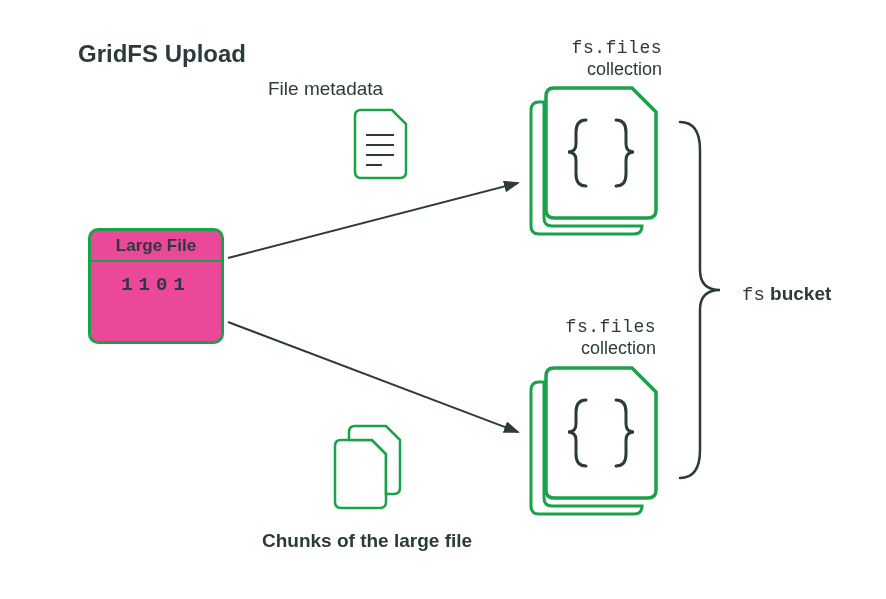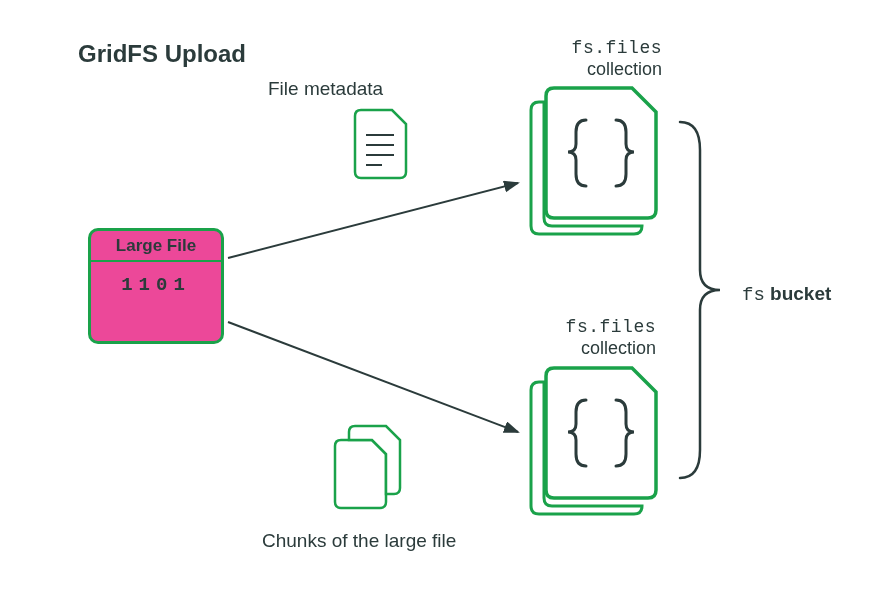--- a/index.html
+++ b/index.html
@@ -27,21 +27,21 @@
     left: 268px;
     top: 78px;
     font-size: 19px;
     font-weight: 400;
   }
   .chunks-label {
     position: absolute;
     left: 262px;
     top: 530px;
     font-size: 19px;
-    font-weight: 400;
+    font-weight: 700;
   }
   .fs-bucket {
     position: absolute;
     left: 742px;
     top: 283px;
     font-size: 19px;
   }
   .fs-bucket .bucket-word { font-weight: 700; }
   .coll-label {
     position: absolute;

